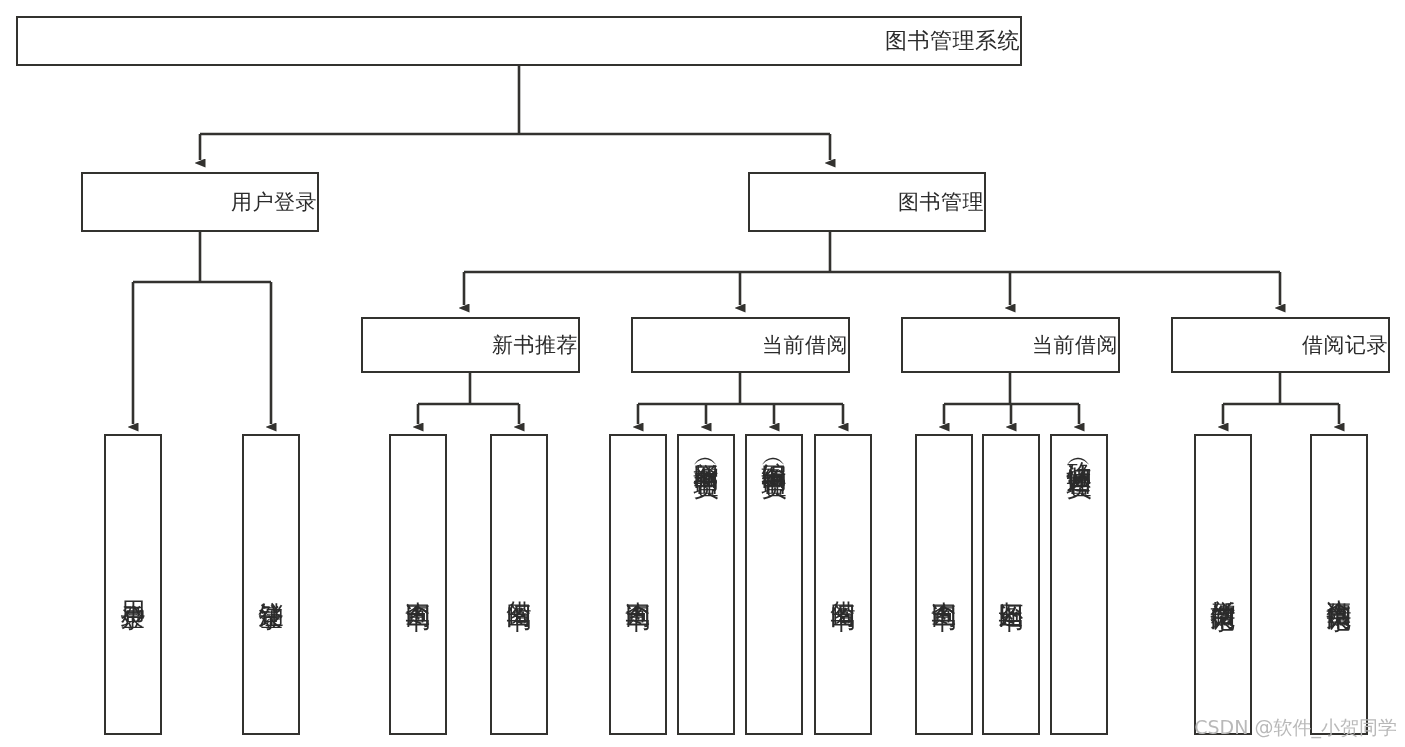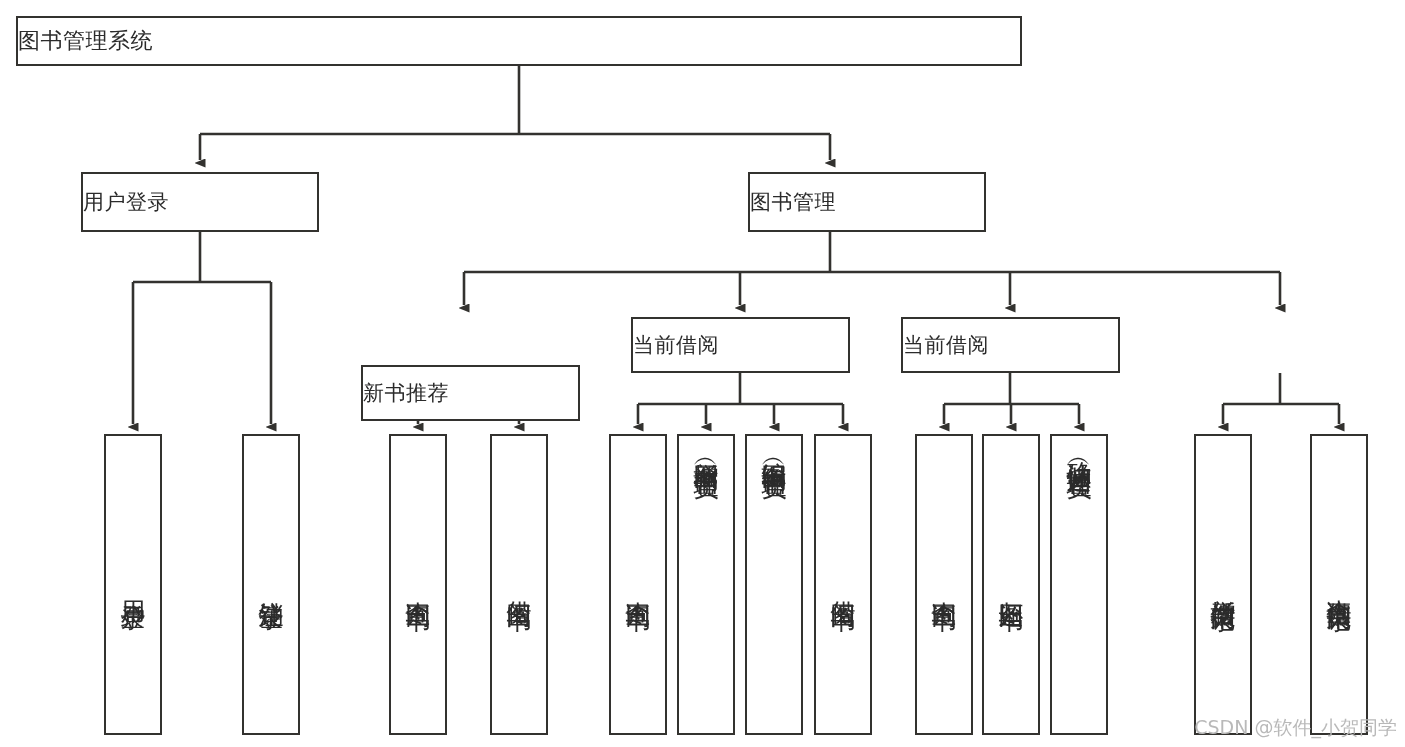--- a/index.html
+++ b/index.html
@@ -26,21 +26,21 @@
     height: 747px;
     pointer-events: none;
   }
   .node {
     position: absolute;
     box-sizing: border-box;
     background: #ffffff;
     border: 2px solid #33322f;
     display: flex;
     align-items: center;
-    justify-content: flex-start;
+    justify-content: flex-end;
     z-index: 2;
   }
   .node-label {
     color: #2b2b2b;
     text-align: center;
     line-height: 1.08;
     letter-spacing: 0.5px;
   }
   
   .node.horiz .node-label {
@@ -139,29 +139,32 @@
     <span class="node-label">图书管理系统</span>
   </div>
 
   <div class="node horiz" style="left:81px; top:172px; width:238px; height:60px;">
     <span class="node-label">用户登录</span>
   </div>
   <div class="node horiz" style="left:711px; top:172px; width:238px; height:60px;margin-left:37px;">
     <span class="node-label">图书管理</span>
   </div>
 
-  <div class="node horiz" style="left:361px; top:317px; width:219px; height:56px;margin-top:48px;">
+  <div class="node horiz" style="left:361px; top:317px; width:219px; height:56px;">
     <span class="node-label">新书推荐</span>
   </div>
   <div class="node horiz" style="left:631px; top:317px; width:219px; height:56px;">
     <span class="node-label">当前借阅</span>
   </div>
   <div class="node horiz" style="left:901px; top:317px; width:219px; height:56px;">
     <span class="node-label">当前借阅</span>
   </div>
+  <div class="node horiz" style="left:1171px; top:317px; width:219px; height:56px;">
+    <span class="node-label">借阅记录</span>
+  </div>
 
   <div class="node vert centered" style="left:104px; top:434px; width:58px; height:301px;">
     <span class="node-label">用户登录</span>
   </div>
   <div class="node vert centered" style="left:242px; top:434px; width:58px; height:301px;">
     <span class="node-label">注销登录</span>
   </div>
 
   <div class="node vert centered" style="left:389px; top:434px; width:58px; height:301px;">
     <span class="node-label">查询图书</span>

